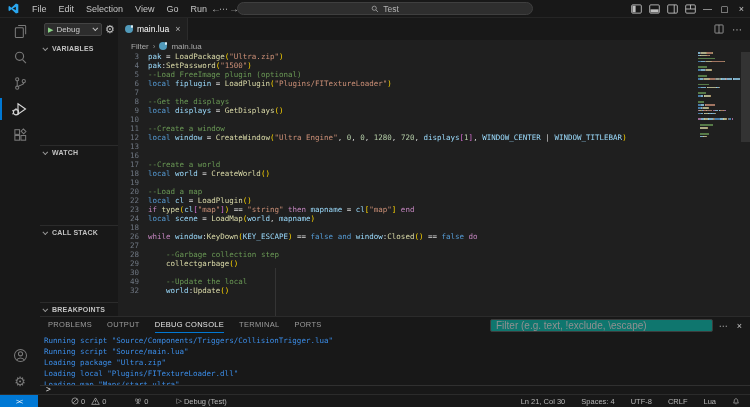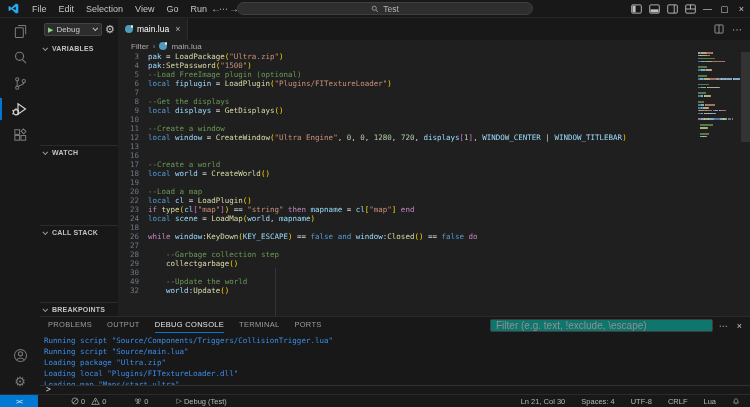--- a/index.html
+++ b/index.html
@@ -287,21 +287,21 @@
                 <div class="code-line"><span class="gutter">20</span><span class="lcontent"><span class="tk-cm">--Load a map</span></span></div>
                 <div class="code-line"><span class="gutter">22</span><span class="lcontent"><span class="tk-kw">local </span><span class="tk-var">cl</span><span class="tk-op"> = </span><span class="tk-fn">LoadPlugin</span><span class="tk-br1">()</span></span></div>
                 <div class="code-line"><span class="gutter">23</span><span class="lcontent"><span class="tk-ctl">if </span><span class="tk-fn">type</span><span class="tk-br1">(</span><span class="tk-var">cl</span><span class="tk-br2">[</span><span class="tk-str">"map"</span><span class="tk-br2">]</span><span class="tk-br1">)</span><span class="tk-op"> == </span><span class="tk-str">"string"</span><span class="tk-ctl"> then </span><span class="tk-var">mapname</span><span class="tk-op"> = </span><span class="tk-var">cl</span><span class="tk-br1">[</span><span class="tk-str">"map"</span><span class="tk-br1">]</span><span class="tk-ctl"> end</span></span></div>
                 <div class="code-line"><span class="gutter">24</span><span class="lcontent"><span class="tk-kw">local </span><span class="tk-var">scene</span><span class="tk-op"> = </span><span class="tk-fn">LoadMap</span><span class="tk-br1">(</span><span class="tk-var">world</span><span class="tk-op">, </span><span class="tk-var">mapname</span><span class="tk-br1">)</span></span></div>
                 <div class="code-line"><span class="gutter">18</span><span class="lcontent"></span></div>
                 <div class="code-line"><span class="gutter">26</span><span class="lcontent"><span class="tk-ctl">while </span><span class="tk-var">window</span><span class="tk-op">:</span><span class="tk-fn">KeyDown</span><span class="tk-br1">(</span><span class="tk-var">KEY_ESCAPE</span><span class="tk-br1">)</span><span class="tk-op"> == </span><span class="tk-kw">false</span><span class="tk-kw"> and </span><span class="tk-var">window</span><span class="tk-op">:</span><span class="tk-fn">Closed</span><span class="tk-br1">()</span><span class="tk-op"> == </span><span class="tk-kw">false</span><span class="tk-ctl"> do</span></span></div>
                 <div class="code-line"><span class="gutter">27</span><span class="lcontent"></span></div>
                 <div class="code-line"><span class="gutter">28</span><span class="lcontent"><span class="tk-cm">    --Garbage collection step</span></span></div>
                 <div class="code-line"><span class="gutter">29</span><span class="lcontent"><span class="tk-op">    </span><span class="tk-fn">collectgarbage</span><span class="tk-br1">()</span></span></div>
                 <div class="code-line"><span class="gutter">30</span><span class="lcontent"></span></div>
-                <div class="code-line"><span class="gutter">49</span><span class="lcontent"><span class="tk-cm">    --Update the world</span></span></div>
+                <div class="code-line"><span class="gutter">49</span><span class="lcontent"><span class="tk-cm">    --Update the local</span></span></div>
                 <div class="code-line"><span class="gutter">32</span><span class="lcontent"><span class="tk-op">    </span><span class="tk-var">world</span><span class="tk-op">:</span><span class="tk-fn">Update</span><span class="tk-br1">()</span></span></div>
               </div>
             <div class="indent-guide"></div>
             <div class="minimap" id="minimap">
                 <div class="mm-line">
                   <span class="mm-seg" style="width: 1.5px; background: rgb(156, 220, 254); opacity: 0.75;"></span>
                   <span class="mm-seg" style="width: 0.5px;"></span>
                   <span class="mm-seg" style="width: 0.5px; background: rgb(154, 154, 154); opacity: 0.75;"></span>
                   <span class="mm-seg" style="width: 5.5px; background: rgb(220, 220, 170); opacity: 0.75;"></span>
                   <span class="mm-seg" style="width: 0.5px; background: rgb(215, 186, 125); opacity: 0.75;"></span>

